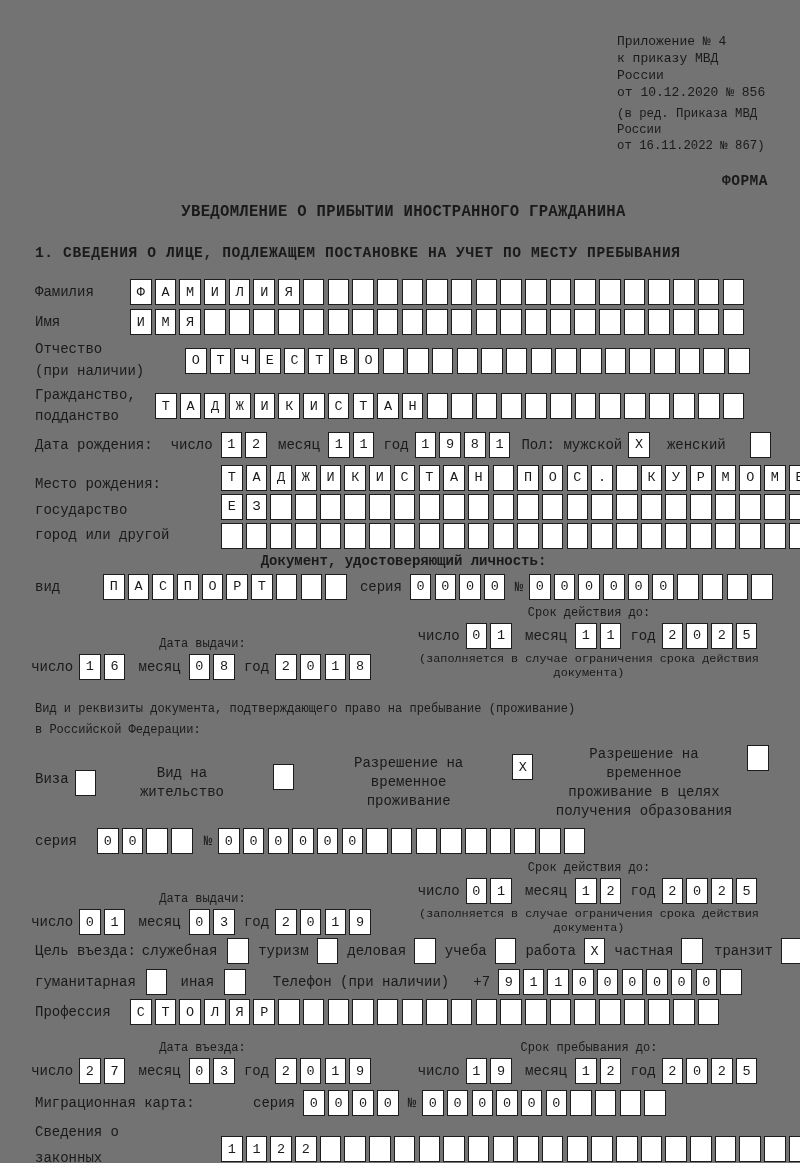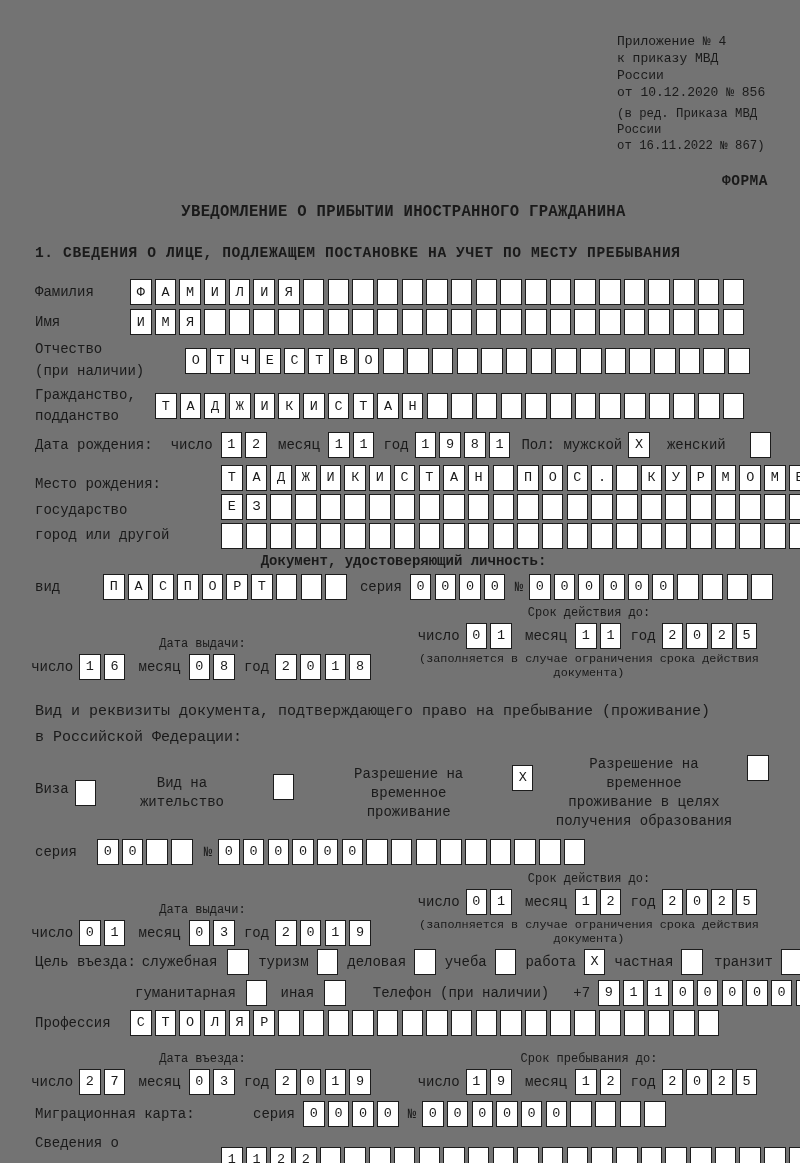--- a/index.html
+++ b/index.html
@@ -380,21 +380,21 @@
             <span class="cell">2</span>
             <span class="cell">0</span>
             <span class="cell">2</span>
             <span class="cell">5</span>
           </span>
       </div>
       <div class="note">(заполняется в случае ограничения срока действия документа)</div>
     </div>
   </div>
 
-  <div style="font-size:15px;line-height:1.75;margin-top:19px;">
+  <div style="font-size:12px;line-height:1.75;margin-top:19px;">
     <div>Вид и реквизиты документа, подтверждающего право на пребывание (проживание)</div>
     <div>в Российской Федерации:</div>
   </div>
 
   <div class="row top" style="margin-top:4px;margin-bottom:8px;">
     <span class="opt">
       <span class="olabel">Виза</span>
       <span class="cell ml6"></span>
     </span>
     <span class="opt ml14">
@@ -506,21 +506,21 @@
     <span class="cell ml8"></span>
     <span class="flabel ml6">работа</span>
     <span class="cell ml8">X</span>
     <span class="flabel ml6">частная</span>
     <span class="cell ml8"></span>
     <span class="flabel ml8">транзит</span>
     <span class="cell ml8"></span>
   </div>
 
   <div class="row" style="margin-top:5px;">
-    <span class="flabel" style="margin-left:100px;">гуманитарная</span>
+    <span class="flabel" style="">гуманитарная</span>
     <span class="cell ml10"></span>
     <span class="flabel ml10">иная</span>
     <span class="cell ml10"></span>
     <span class="flabel ml24">Телефон (при наличии)</span>
     <span class="flabel ml24">+7</span>
     <span class="cells ml8">
         <span class="cell">9</span>
         <span class="cell">1</span>
         <span class="cell">1</span>
         <span class="cell">0</span>

